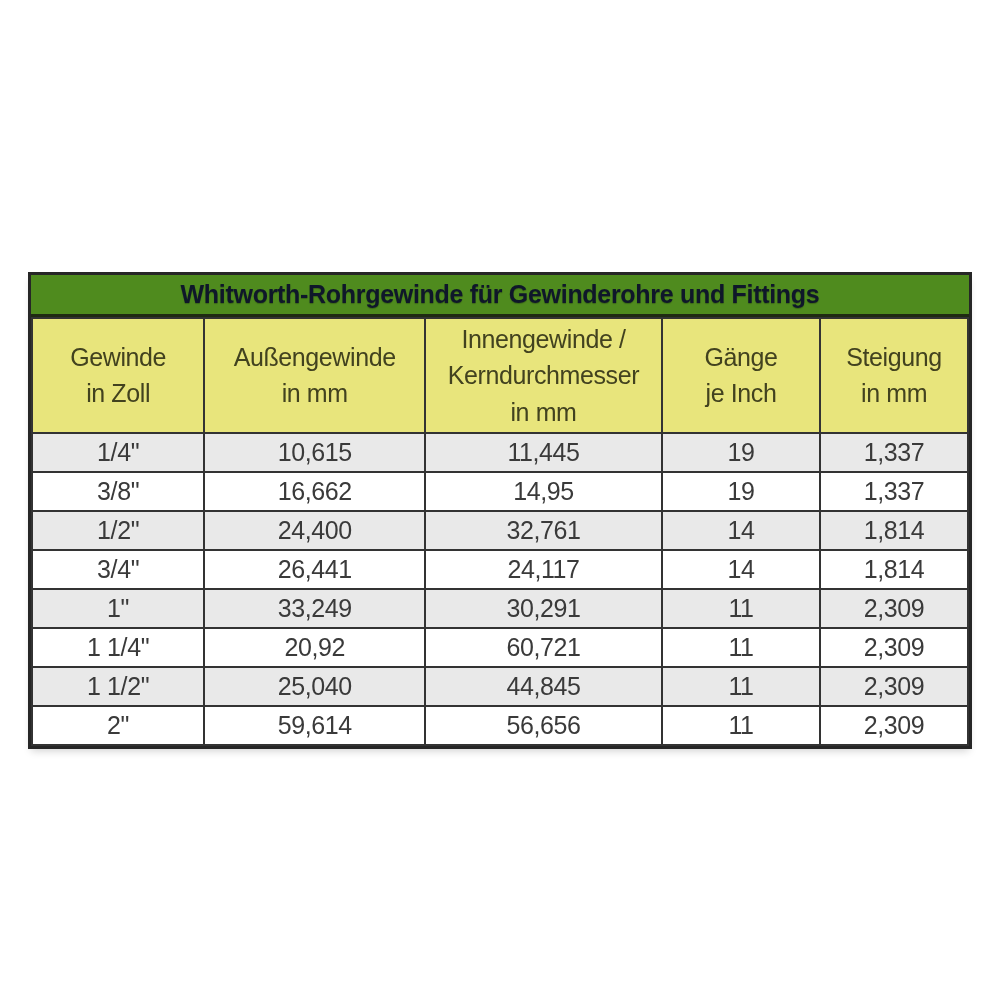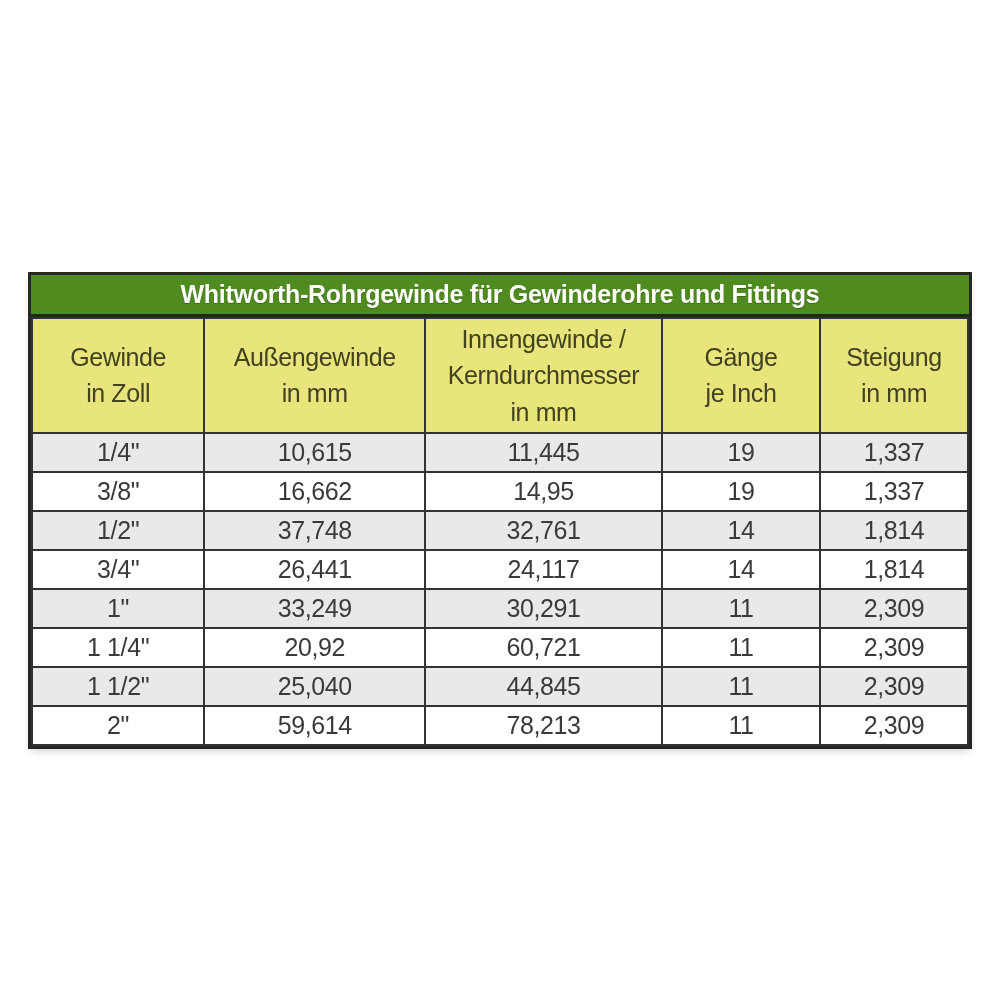--- a/index.html
+++ b/index.html
@@ -32,21 +32,21 @@
   .title-bar {
     background: #4f8b1e;
     border-bottom: 3px solid #1f2a12;
     height: 42px;
     display: flex;
     align-items: center;
     justify-content: center;
   }
 
   .title-bar .title-text {
-    color: #ffffff;
+    color: #0f172a;
     font-size: 25px;
     font-weight: bold;
     letter-spacing: -0.3px;
     text-shadow: 0 1px 1px rgba(0,0,0,0.25);
     white-space: nowrap;
   }
 
   table.data-table {
     width: 100%;
     border-collapse: collapse;
@@ -132,21 +132,21 @@
           </tr>
           <tr>
             <td>3/8"</td>
             <td>16,662</td>
             <td>14,95</td>
             <td>19</td>
             <td>1,337</td>
           </tr>
           <tr>
             <td>1/2"</td>
-            <td>37,748</td>
+            <td>24,400</td>
             <td>32,761</td>
             <td>14</td>
             <td>1,814</td>
           </tr>
           <tr>
             <td>3/4"</td>
             <td>26,441</td>
             <td>24,117</td>
             <td>14</td>
             <td>1,814</td>
@@ -168,21 +168,21 @@
           <tr>
             <td>1 1/2"</td>
             <td>25,040</td>
             <td>44,845</td>
             <td>11</td>
             <td>2,309</td>
           </tr>
           <tr>
             <td>2"</td>
             <td>59,614</td>
-            <td>78,213</td>
+            <td>56,656</td>
             <td>11</td>
             <td>2,309</td>
           </tr>
         </tbody>
     </table>
 
   </div>
 </div>
 
 </body></html>

